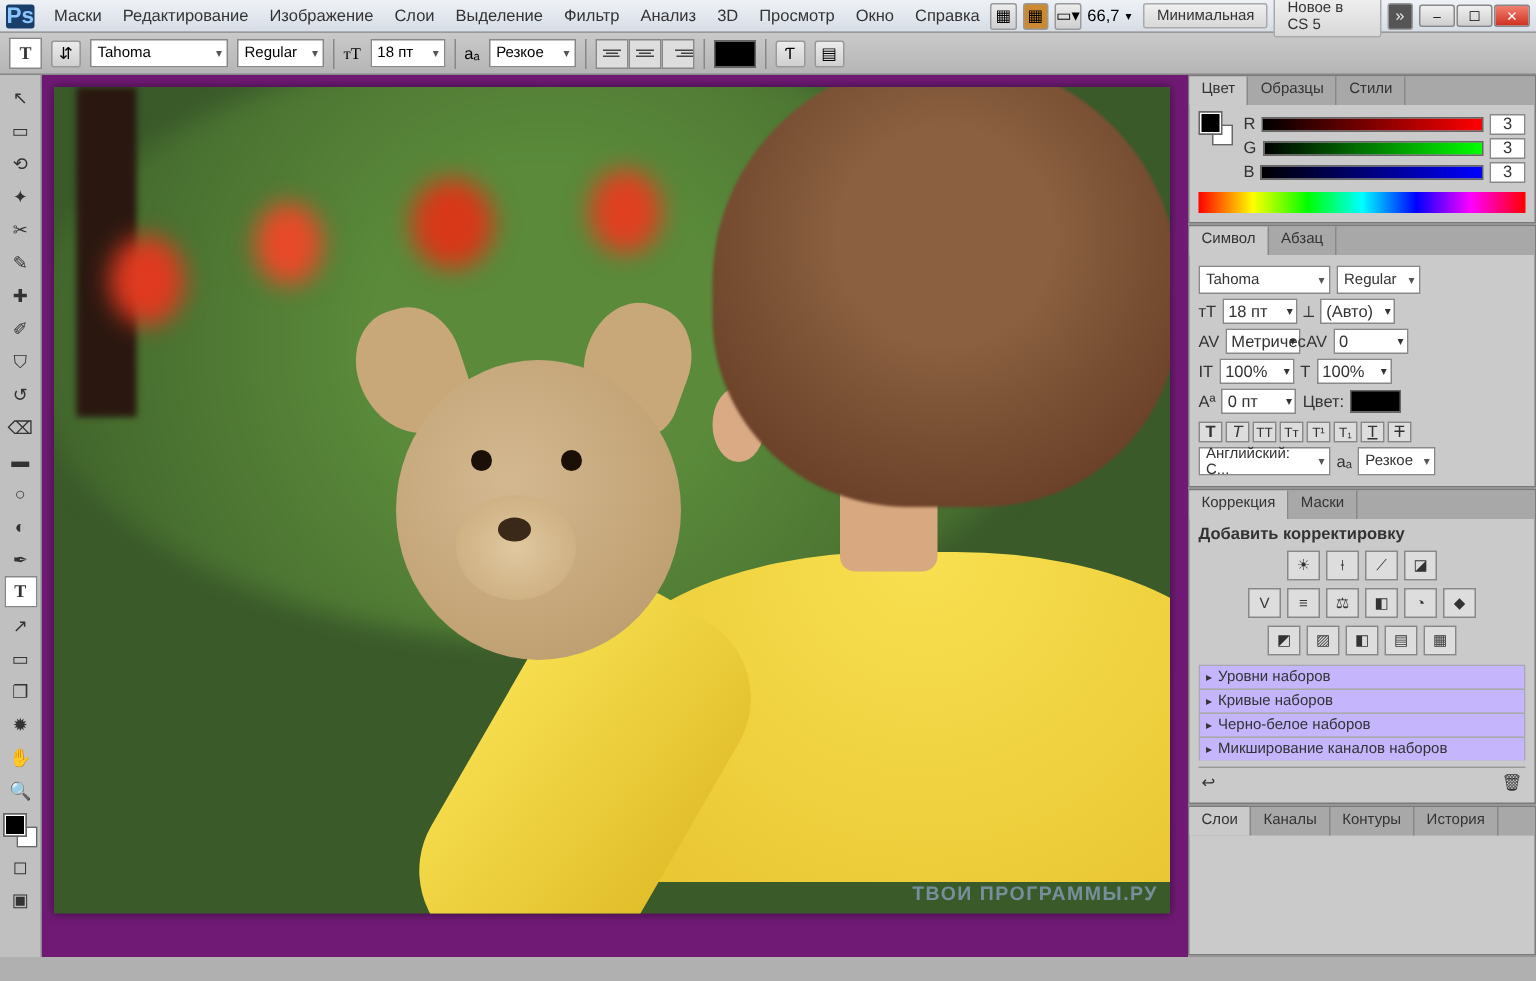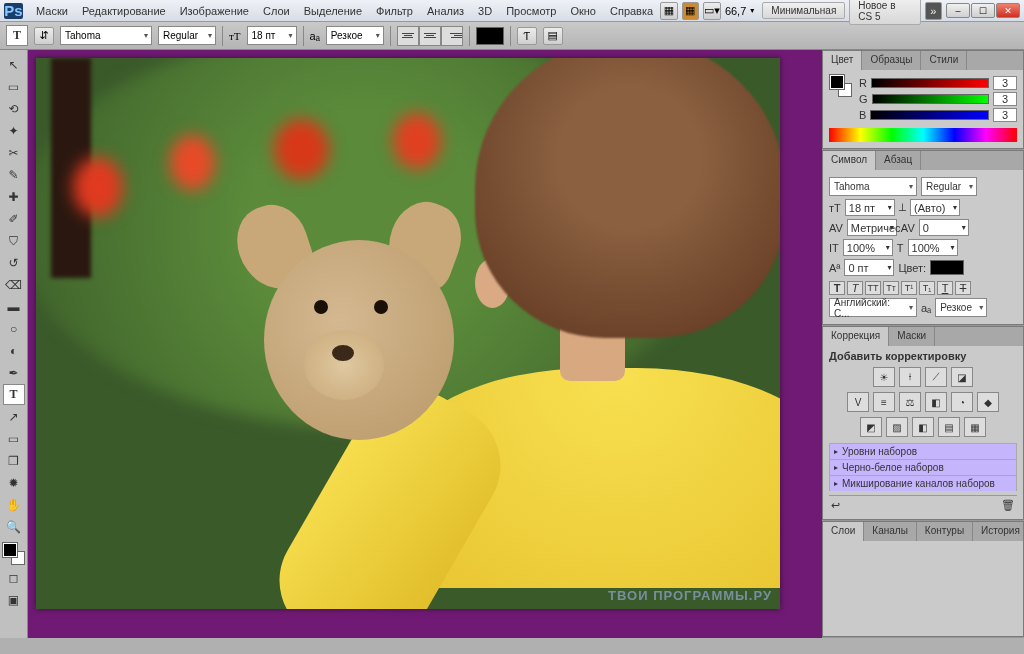--- a/index.html
+++ b/index.html
@@ -44,21 +44,21 @@
 .teye{position:absolute;width:14px;height:14px;background:#1a1008;border-radius:50%;}
 .tnose{position:absolute;width:22px;height:16px;background:#3a2818;border-radius:50%;left:88px;top:155px;}
 .child{position:absolute;width:380px;height:450px;right:-2%;top:0;}
 .hair{width:310px;height:300px;background:radial-gradient(circle at 50% 40%,#8a6040 30%,#6a4028 80%);border-radius:50% 50% 42% 42%;position:absolute;top:-20px;right:10px;filter:blur(1.1px);}
 .neck{width:65px;height:65px;background:#d8a880;position:absolute;top:258px;left:145px;border-radius:10px;}
 .c-ear{position:absolute;width:35px;height:50px;background:#daaa85;border-radius:50%;top:200px;left:60px;}
 .shirt{width:440px;height:220px;background:radial-gradient(circle at 50% 0%,#f8e050,#e8c430);position:absolute;top:310px;left:-20px;border-radius:45% 45% 0 0;}
 .arm{width:150px;height:270px;background:linear-gradient(100deg,#f8e050,#e0bc28);position:absolute;top:330px;left:-100px;border-radius:60px;transform:rotate(30deg);}
 .wm{position:absolute;right:8px;bottom:6px;color:#8099b0;font-size:13px;font-weight:bold;letter-spacing:1px;opacity:.85;}
 .scrl{display:flex;align-items:center;height:16px;background:#ddd;border-top:1px solid #999;padding:0 10px;gap:18px;font-size:10px;color:#333;}
-.panels { width: 202px; background: #969696; display: flex; flex-direction: column; }
+.panels { width: 232px; background: #969696; display: flex; flex-direction: column; }
 .panel { background: #cacaca; border: 1px solid #7a7a7a; margin-bottom: 1px; }
 .p-tabs { display: flex; background: #a8a8a8; height: 19px; }
 .p-tab { padding: 3px 8px; font-size: 10px; color: #333; border-right: 1px solid #888; }
 .p-tab.active { background: #cacaca; }
 .p-body { padding: 4px 6px; font-size: 10px; color: #333; }
 .slider-row { display: flex; align-items: center; gap: 4px; margin: 2px 0; }
 .slide-bar { flex: 1; height: 10px; border: 1px solid #666; }
 .slide-bar.r{background:linear-gradient(90deg,#000,#f00);}
 .slide-bar.g{background:linear-gradient(90deg,#000,#0f0);}
 .slide-bar.b{background:linear-gradient(90deg,#000,#00f);}
@@ -326,20 +326,21 @@
         </div>
         <div class="corr-row">
           <div class="corr-ic">◩</div>
           <div class="corr-ic">▨</div>
           <div class="corr-ic">◧</div>
           <div class="corr-ic">▤</div>
           <div class="corr-ic">▦</div>
         </div>
         <div style="margin-top:6px;max-height:110px;overflow:hidden">
           <div class="preset">Уровни наборов</div>
+          <div class="preset">Кривые наборов</div>
           <div class="preset">Черно-белое наборов</div>
           <div class="preset">Микширование каналов наборов</div>
         </div>
         <div style="display:flex;justify-content:space-between;padding:3px 2px;border-top:1px solid #999;margin-top:4px">
           <span>↩</span>
           <span>🗑</span>
         </div>
       </div>
     </div>
 

